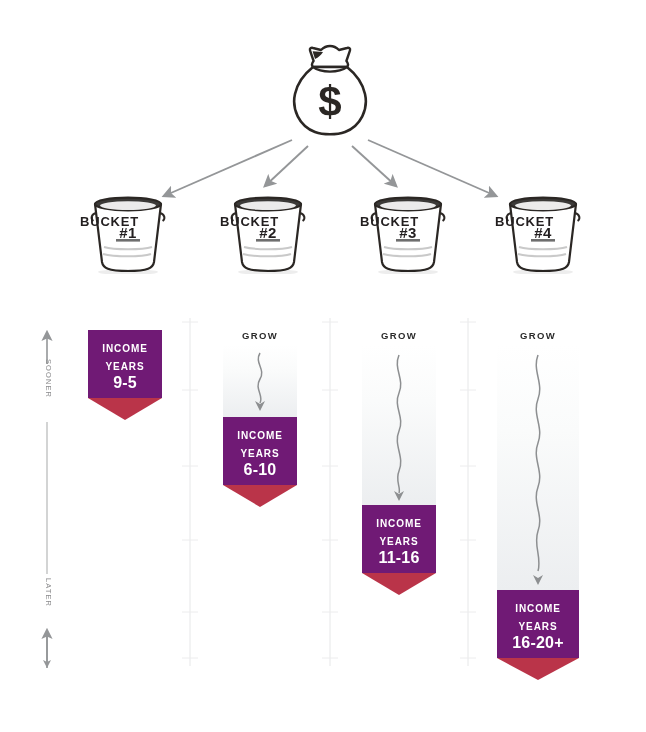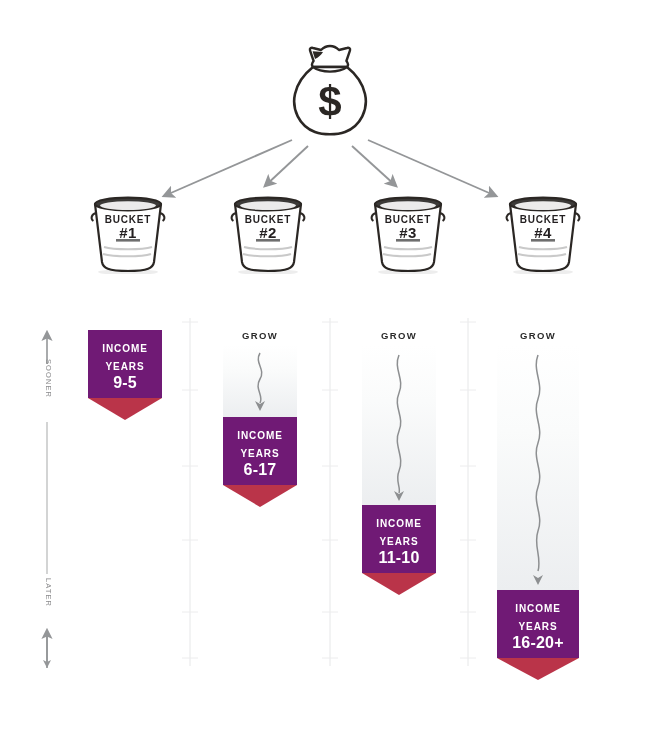--- a/index.html
+++ b/index.html
@@ -17,22 +17,22 @@
   .moneybag svg{display:block;width:100%;height:100%;}
 
   
   .arrows{position:absolute;left:0;top:0;width:646px;height:300px;pointer-events:none;}
 
   
   .bucket{position:absolute;width:96px;height:82px;}
   .bucket svg{display:block;width:100%;height:100%;}
   .bucket .blabel{
     position:absolute;left:0;right:0;top:22px;
-    text-align:center;
-    font-size:10px;font-weight:bold;letter-spacing:.8px;color:#231f20;
+    text-align:left;
+    font-size:13px;font-weight:bold;letter-spacing:.8px;color:#231f20;
   }
   .bucket .bnum{
     position:absolute;left:0;right:0;top:32px;
     text-align:center;
     font-size:15px;font-weight:bold;letter-spacing:.3px;color:#231f20;
   }
 
   
   .scale{position:absolute;left:78px;top:289px;width:496px;height:16px;}
   .scale svg{display:block;width:100%;height:100%;}
@@ -255,38 +255,38 @@
     <div class="grow-label">GROW</div>
     <div class="growbar" style="top:15px;height:72px;">
       <svg viewBox="0 0 74 72" preserveAspectRatio="none">
         <path d="M37 8 C31 18 43 24 37 34 C31 44 41 50 37 58" fill="none" stroke="#8d8f91" stroke-width="1.5"></path>
         <path d="M37 66 L32 56 L37 59 L42 56 Z" fill="#8d8f91"></path>
       </svg>
     </div>
     <div class="banner" style="top:87px;height:68px;">
       <div class="t-income">INCOME</div>
       <div class="t-years">YEARS</div>
-      <div class="t-range">6-17</div>
+      <div class="t-range">6-10</div>
       <div class="pt"></div>
     </div>
   </div>
 
   <div class="col" style="left:362px;top:330px;width:74px;height:280px;">
     <div class="grow-label">GROW</div>
     <div class="growbar" style="top:15px;height:160px;">
       <svg viewBox="0 0 74 160" preserveAspectRatio="none">
         <path d="M37 10 C31 24 43 34 37 48 C31 62 43 72 37 86 C31 100 43 112 37 126
                  C33 136 39 142 37 148" fill="none" stroke="#8d8f91" stroke-width="1.5"></path>
         <path d="M37 156 L32 146 L37 149 L42 146 Z" fill="#8d8f91"></path>
       </svg>
     </div>
     <div class="banner" style="top:175px;height:68px;">
       <div class="t-income">INCOME</div>
       <div class="t-years">YEARS</div>
-      <div class="t-range">11-10</div>
+      <div class="t-range">11-16</div>
       <div class="pt"></div>
     </div>
   </div>
 
   <div class="col" style="left:497px;top:330px;width:82px;height:340px;">
     <div class="grow-label">GROW</div>
     <div class="growbar" style="top:15px;height:245px;">
       <svg viewBox="0 0 82 245" preserveAspectRatio="none">
         <path d="M41 10 C35 26 47 38 41 54 C35 70 47 82 41 98 C35 114 47 126 41 142
                  C35 158 47 170 41 186 C36 200 45 212 41 226" fill="none" stroke="#8d8f91" stroke-width="1.5"></path>

